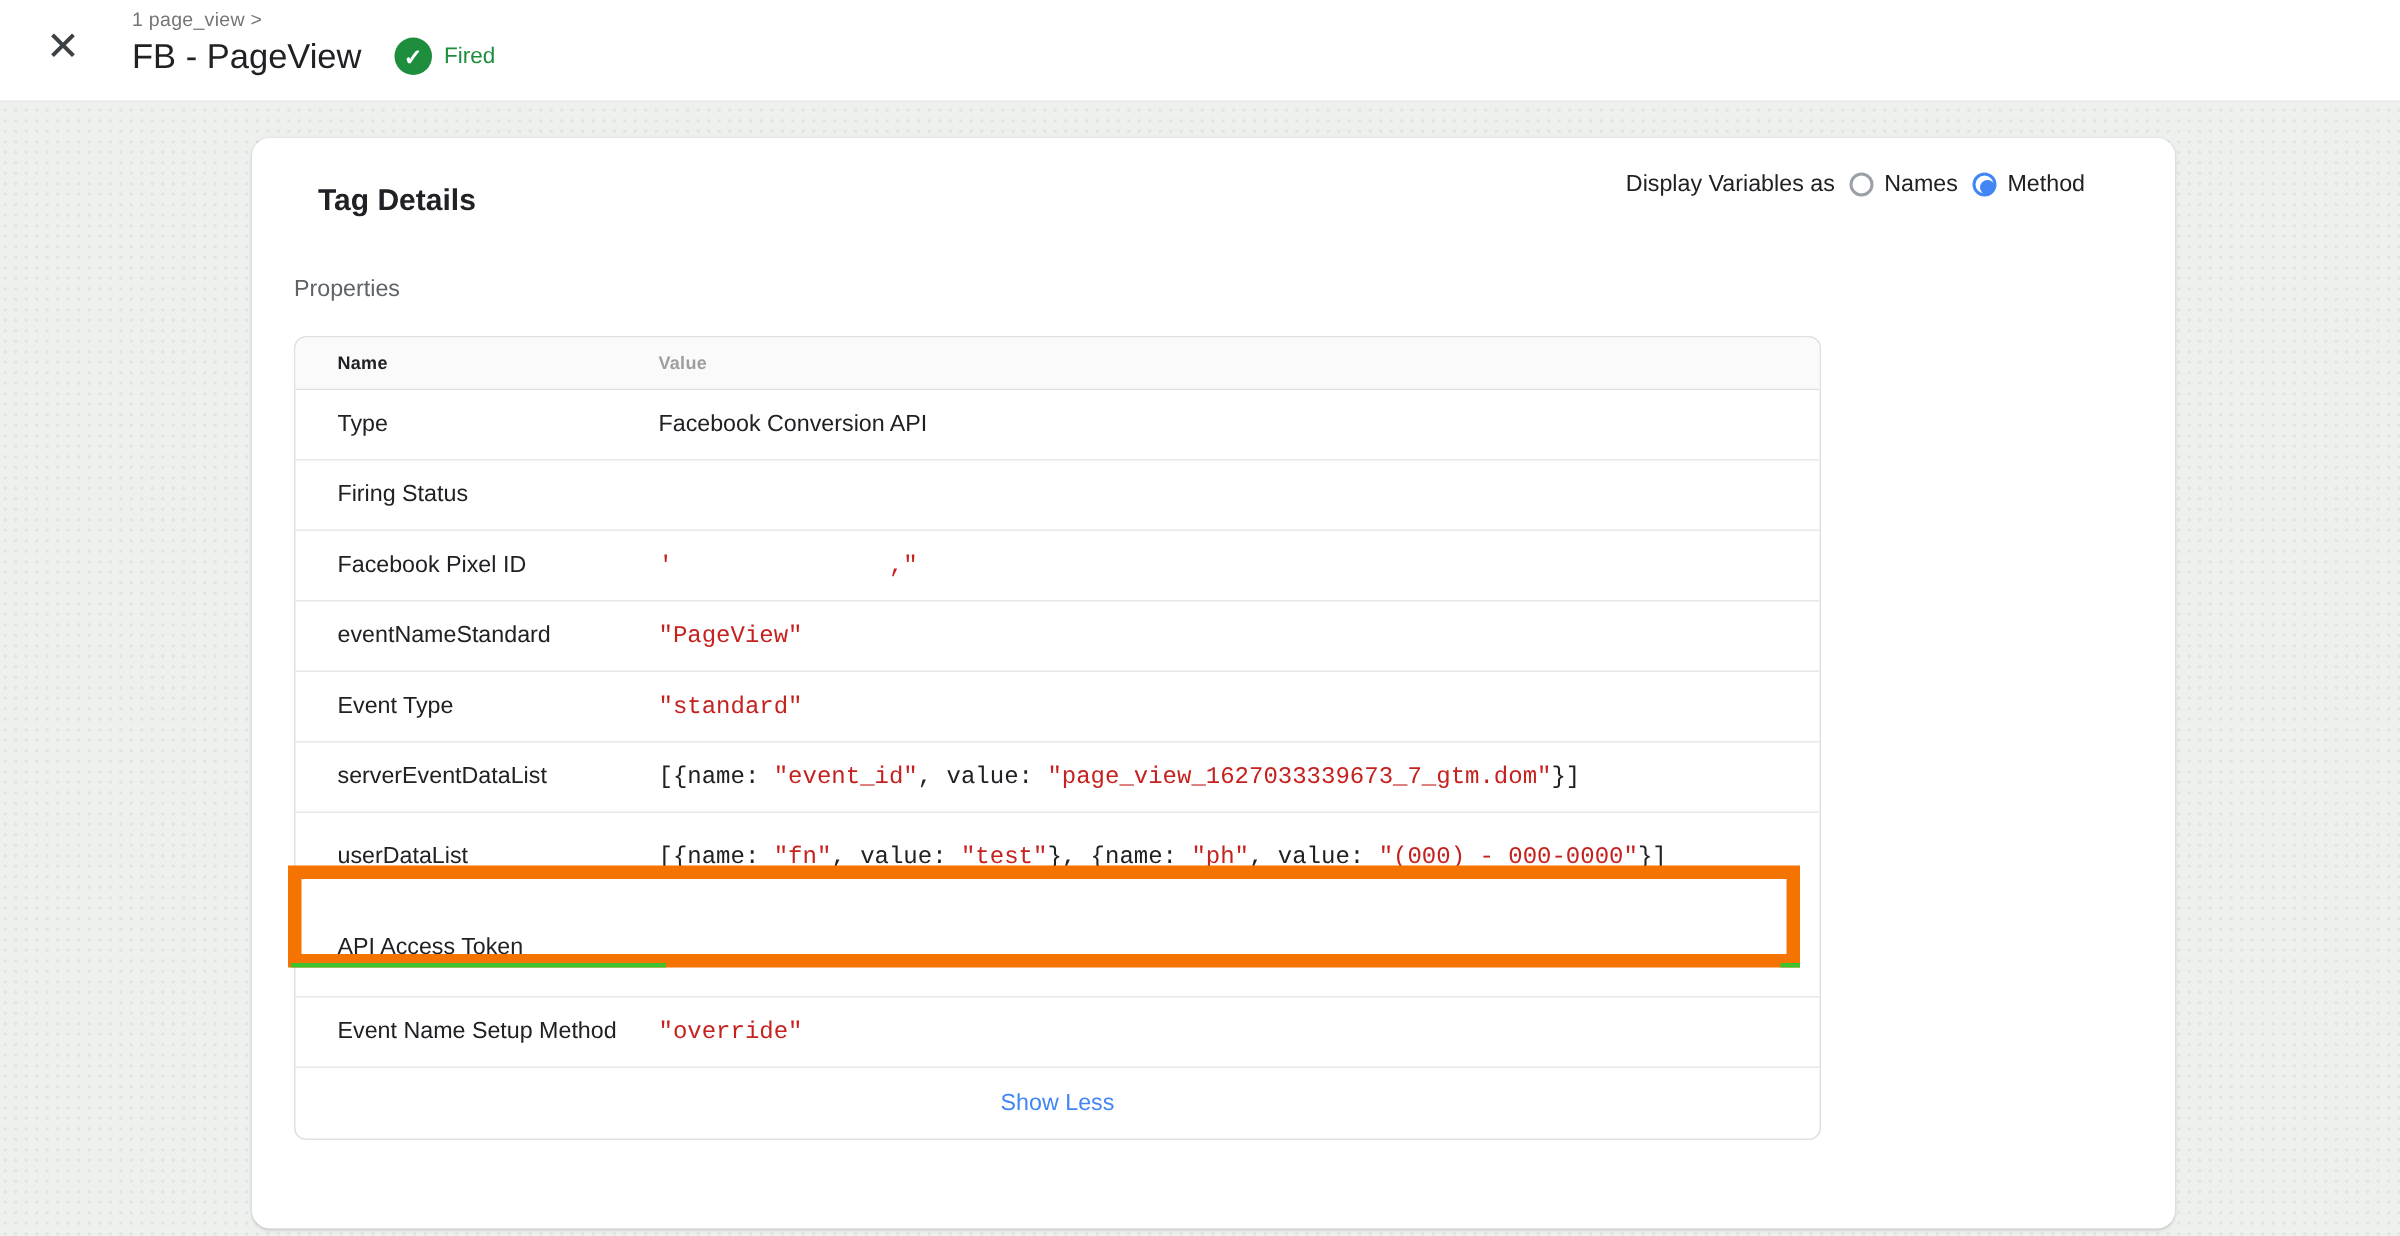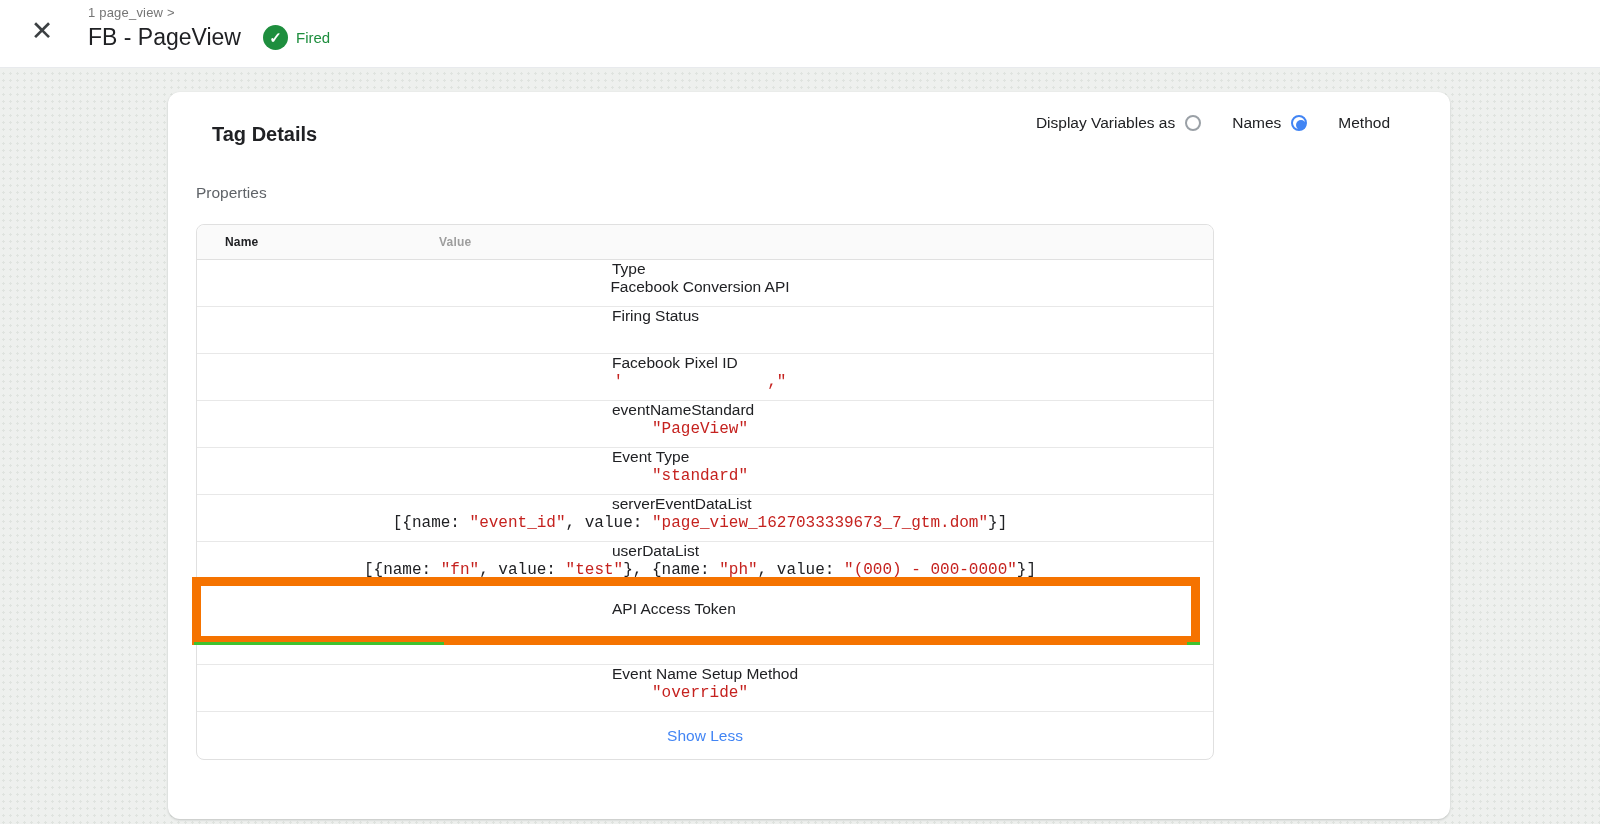--- a/index.html
+++ b/index.html
@@ -45,42 +45,42 @@
   .card{
     position:absolute;left:168px;top:92px;width:1282px;height:727px;
     background:var(--card);border-radius:12px;
     box-shadow:0 1px 2px rgba(60,64,67,.18), 0 1px 3px rgba(60,64,67,.08);
   }
   .card-title{position:absolute;left:44px;top:31px;font-size:20px;font-weight:700;color:#202124;}
   .display-vars{
     position:absolute;top:22px;right:60px;display:flex;align-items:center;
     font-size:15.5px;color:#202124;
   }
-  .radio-opt{display:flex;align-items:center;margin-left:10px;cursor:pointer;gap:24px;}
+  .radio-opt{display:flex;align-items:center;margin-left:10px;cursor:pointer;}
   .rb{
     width:16px;height:16px;border-radius:50%;border:2px solid #9aa0a6;
     margin-right:7px;position:relative;background:#fff;flex:none;
   }
   .radio-opt.selected .rb{border-color:var(--blue);}
   .radio-opt.selected .rb::after{
     content:"";position:absolute;left:3px;top:3px;width:10px;height:10px;
     border-radius:50%;background:var(--blue);
   }
   .section-title{position:absolute;left:28px;top:92px;font-size:15.5px;font-weight:400;color:#5f6368;}
   
   .ptable{
     position:absolute;left:28px;top:132px;width:1018px;
     border:1px solid var(--border);border-radius:8px;background:#fff;
   }
   .thead{
     display:flex;height:35px;align-items:center;background:#fafafa;
     border-bottom:1px solid var(--border);border-radius:8px 8px 0 0;
     font-size:12px;color:#9e9e9e;font-weight:bold;letter-spacing:.2px;
   }
-  .trow{display:flex;align-items:center;height:47px;border-bottom:1px solid #e8e8e8;font-size:15.5px;flex-direction:column;}
+  .trow{display:flex;align-items:center;height:47px;border-bottom:1px solid #e8e8e8;font-size:15.5px;}
   .trow.tall{height:65px;align-items:center;}
   .trow.hl-row{height:58px;border-bottom:none;}
   .cell-name{width:242px;padding-left:28px;flex:none;color:#202124;}
   .cell-value{flex:1;padding-right:10px;white-space:nowrap;overflow:hidden;}
   .v-text{font-size:15.5px;color:#202124;}
   .v-punct{font-family:"Liberation Mono","DejaVu Sans Mono",monospace;font-size:16px;color:#202124;}
   .v-str{font-family:"Liberation Mono","DejaVu Sans Mono",monospace;font-size:16px;color:var(--red);}
   .v-gap{font-family:"Liberation Mono","DejaVu Sans Mono",monospace;font-size:16px;white-space:pre;}
   .tfoot{
     height:47px;display:flex;align-items:center;justify-content:center;

